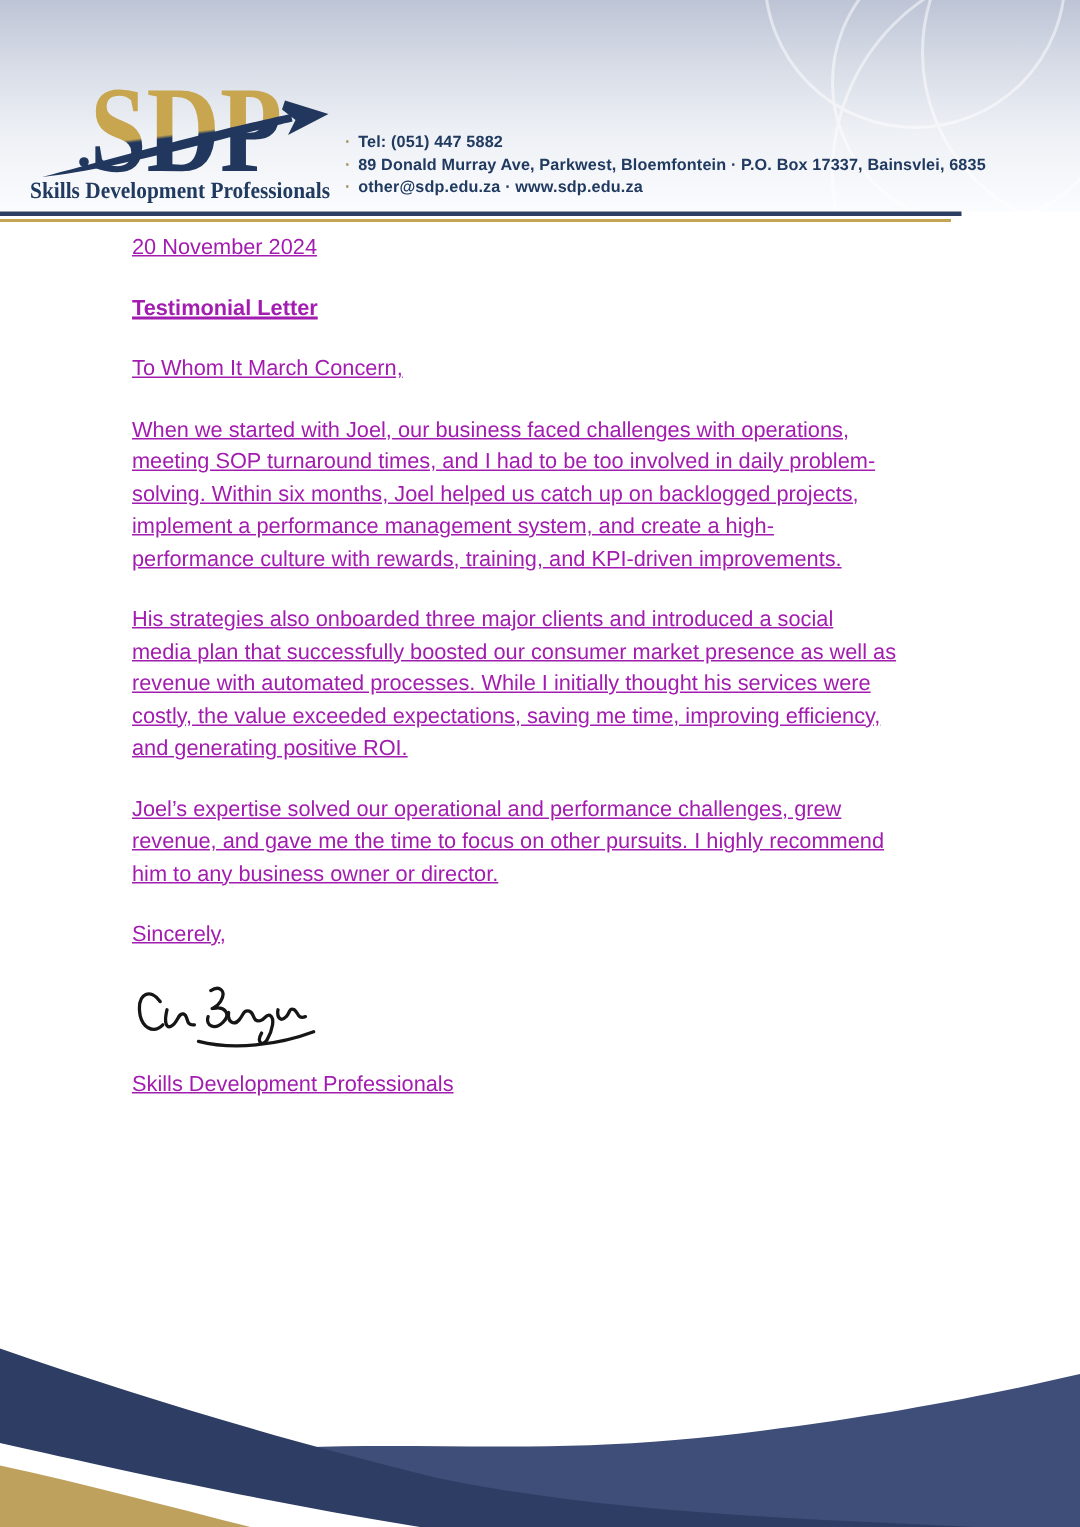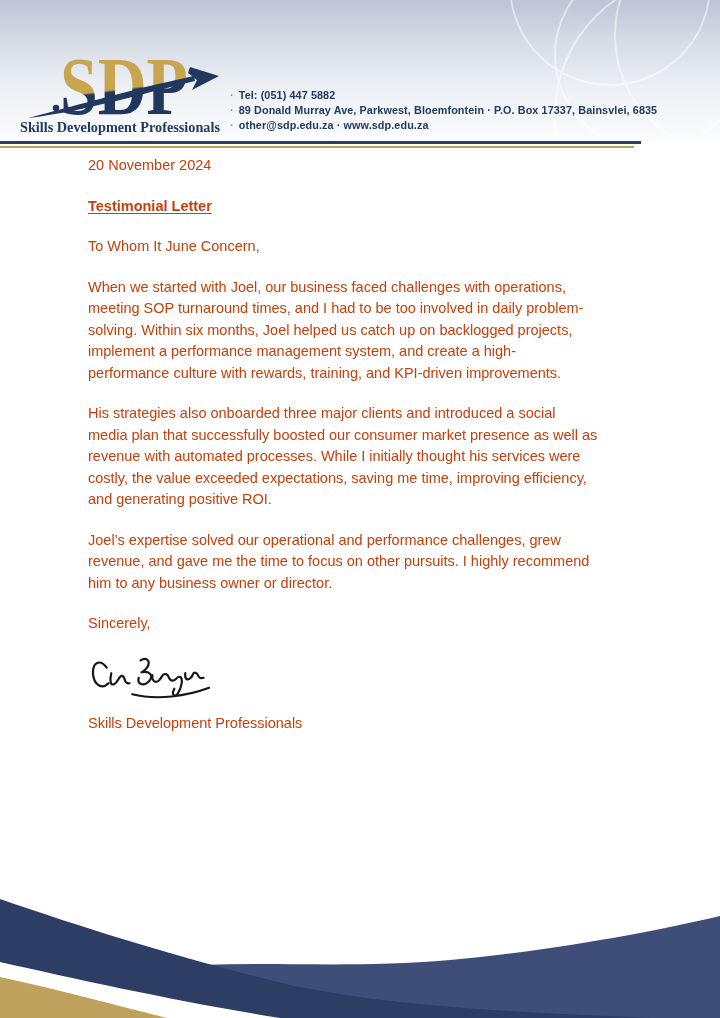--- a/index.html
+++ b/index.html
@@ -20,21 +20,21 @@
     font-size:10.8px;font-weight:bold;color:#203a60;line-height:15.2px;
     letter-spacing:0.1px;white-space:nowrap;
   }
   .contact-line{display:flex;align-items:baseline;}
   .bullet{color:#a5915a;margin-right:5px;font-size:11px;}
   .divider-navy{position:absolute;left:0;top:141px;width:641px;height:3px;background:#2e3d63;}
   .divider-gold{position:absolute;left:0;top:146px;width:634px;height:2px;background:#c3a452;}
   
   .body-block{
     position:absolute;left:88px;top:155px;width:585px;
-    font-size:14.5px;line-height:21.5px;color:#c2410c;
+    font-size:14.5px;line-height:21.5px;color:#a21caf;text-decoration:underline;
   }
   .blk{margin:0 0 19px 0;}
   .para{white-space:pre-line;}
   .letter-title{font-weight:bold;text-decoration:underline;text-underline-offset:2px;}
   .signature{display:block;margin:6px 0 7px 0;}
   .signer{line-height:18.2px;}
   
   .footer-svg{position:absolute;left:0;bottom:0;display:block;}
 </style>
 </head>
@@ -83,21 +83,21 @@
       </div>
     </div>
   </div>
 
   <div class="divider-navy"></div>
   <div class="divider-gold"></div>
 
   <div class="body-block">
     <div class="blk">20 November 2024</div>
     <div class="blk"><span class="letter-title">Testimonial Letter</span></div>
-    <div class="blk">To Whom It June Concern,</div>
+    <div class="blk">To Whom It March Concern,</div>
     <div class="blk para">When we started with Joel, our business faced challenges with operations,
 meeting SOP turnaround times, and I had to be too involved in daily problem-
 solving. Within six months, Joel helped us catch up on backlogged projects,
 implement a performance management system, and create a high-
 performance culture with rewards, training, and KPI-driven improvements.</div>
     <div class="blk para">His strategies also onboarded three major clients and introduced a social
 media plan that successfully boosted our consumer market presence as well as
 revenue with automated processes. While I initially thought his services were
 costly, the value exceeded expectations, saving me time, improving efficiency,
 and generating positive ROI.</div>

